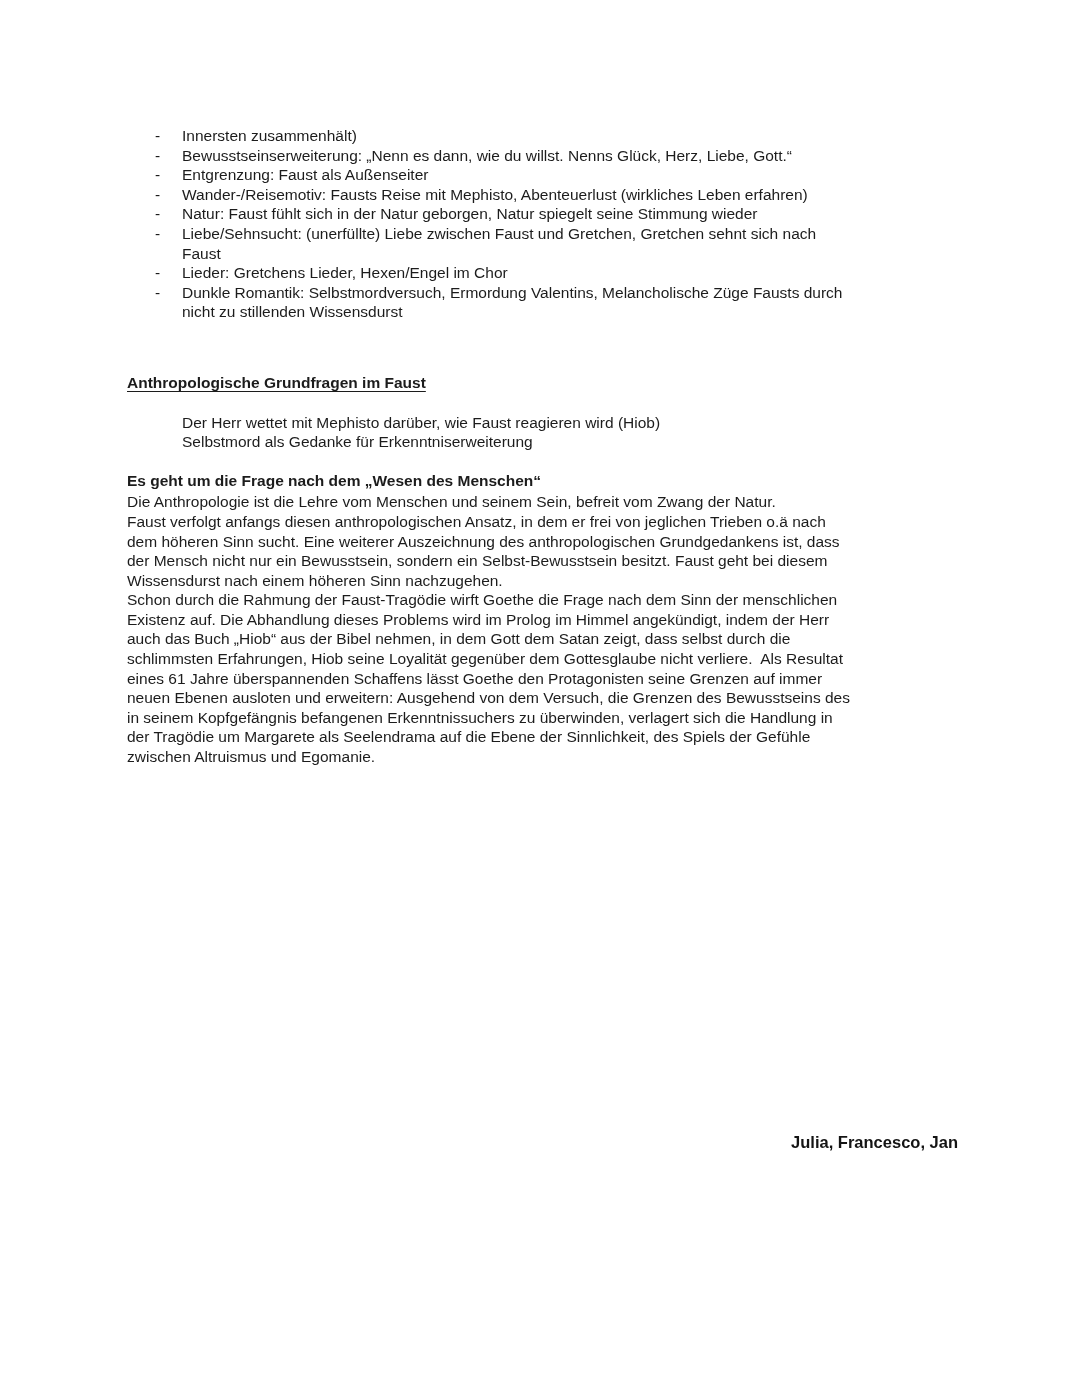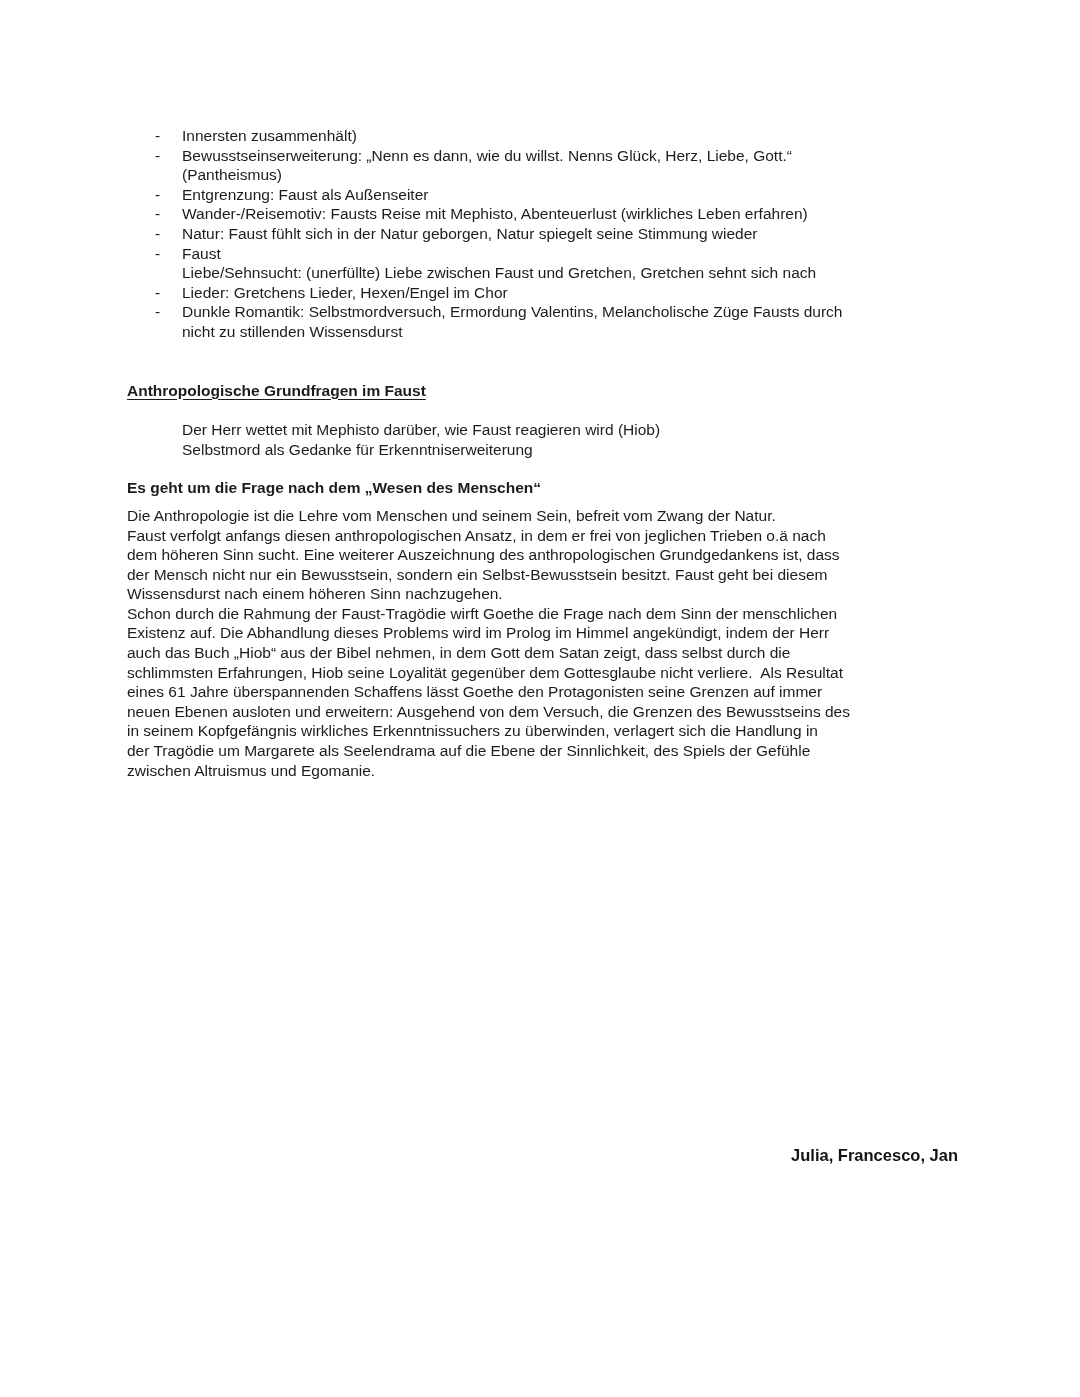--- a/index.html
+++ b/index.html
@@ -31,35 +31,35 @@
     flex: 0 0 55px;
     width: 55px;
     box-sizing: border-box;
     padding-left: 28px;
   }
   .bullet-lines {
     flex: 1 1 auto;
     min-width: 0;
   }
   .heading {
-    margin-top: 39px;
+    margin-top: 51px;
     font-weight: bold;
     text-decoration: underline;
     text-underline-offset: 3px;
   }
   .notes {
     margin-top: 20px;
     padding-left: 55px;
   }
   .subheading {
     margin-top: 19px;
     font-weight: bold;
   }
   .paragraph {
-    margin-top: 8px;
+    margin-top: 2px;
   }
   .footer {
     margin-top: 365px;
     text-align: right;
     font-size: 16.5px;
     line-height: 21px;
     color: #141414;
     font-weight: bold;
   }
 </style>
@@ -72,21 +72,20 @@
       <div class="bullet-item">
         <div class="bullet-marker">-</div>
         <div class="bullet-lines">
           <div class="line">Innersten zusammenhält)</div>
         </div>
       </div>
       <div class="bullet-item">
         <div class="bullet-marker">-</div>
         <div class="bullet-lines">
           <div class="line">Bewusstseinserweiterung: „Nenn es dann, wie du willst. Nenns Glück, Herz, Liebe, Gott.“</div>
-          <div class="line">(Pantheismus)</div>
         </div>
       </div>
       <div class="bullet-item">
         <div class="bullet-marker">-</div>
         <div class="bullet-lines">
           <div class="line">Entgrenzung: Faust als Außenseiter</div>
         </div>
       </div>
       <div class="bullet-item">
         <div class="bullet-marker">-</div>
@@ -96,22 +95,22 @@
       </div>
       <div class="bullet-item">
         <div class="bullet-marker">-</div>
         <div class="bullet-lines">
           <div class="line">Natur: Faust fühlt sich in der Natur geborgen, Natur spiegelt seine Stimmung wieder</div>
         </div>
       </div>
       <div class="bullet-item">
         <div class="bullet-marker">-</div>
         <div class="bullet-lines">
+          <div class="line">Liebe/Sehnsucht: (unerfüllte) Liebe zwischen Faust und Gretchen, Gretchen sehnt sich nach</div>
           <div class="line">Faust</div>
-          <div class="line">Liebe/Sehnsucht: (unerfüllte) Liebe zwischen Faust und Gretchen, Gretchen sehnt sich nach</div>
         </div>
       </div>
       <div class="bullet-item">
         <div class="bullet-marker">-</div>
         <div class="bullet-lines">
           <div class="line">Lieder: Gretchens Lieder, Hexen/Engel im Chor</div>
         </div>
       </div>
       <div class="bullet-item">
         <div class="bullet-marker">-</div>
@@ -136,20 +135,20 @@
       <div class="line">Faust verfolgt anfangs diesen anthropologischen Ansatz, in dem er frei von jeglichen Trieben o.ä nach</div>
       <div class="line">dem höheren Sinn sucht. Eine weiterer Auszeichnung des anthropologischen Grundgedankens ist, dass</div>
       <div class="line">der Mensch nicht nur ein Bewusstsein, sondern ein Selbst-Bewusstsein besitzt. Faust geht bei diesem</div>
       <div class="line">Wissensdurst nach einem höheren Sinn nachzugehen.</div>
       <div class="line">Schon durch die Rahmung der Faust-Tragödie wirft Goethe die Frage nach dem Sinn der menschlichen</div>
       <div class="line">Existenz auf. Die Abhandlung dieses Problems wird im Prolog im Himmel angekündigt, indem der Herr</div>
       <div class="line">auch das Buch „Hiob“ aus der Bibel nehmen, in dem Gott dem Satan zeigt, dass selbst durch die</div>
       <div class="line">schlimmsten Erfahrungen, Hiob seine Loyalität gegenüber dem Gottesglaube nicht verliere.  Als Resultat</div>
       <div class="line">eines 61 Jahre überspannenden Schaffens lässt Goethe den Protagonisten seine Grenzen auf immer</div>
       <div class="line">neuen Ebenen ausloten und erweitern: Ausgehend von dem Versuch, die Grenzen des Bewusstseins des</div>
-      <div class="line">in seinem Kopfgefängnis wirkliches Erkenntnissuchers zu überwinden, verlagert sich die Handlung in</div>
+      <div class="line">in seinem Kopfgefängnis befangenen Erkenntnissuchers zu überwinden, verlagert sich die Handlung in</div>
       <div class="line">der Tragödie um Margarete als Seelendrama auf die Ebene der Sinnlichkeit, des Spiels der Gefühle</div>
       <div class="line">zwischen Altruismus und Egomanie.</div>
     </div>
 
   <div class="footer">Julia, Francesco, Jan</div>
 
 </div>
 
 </body></html>

